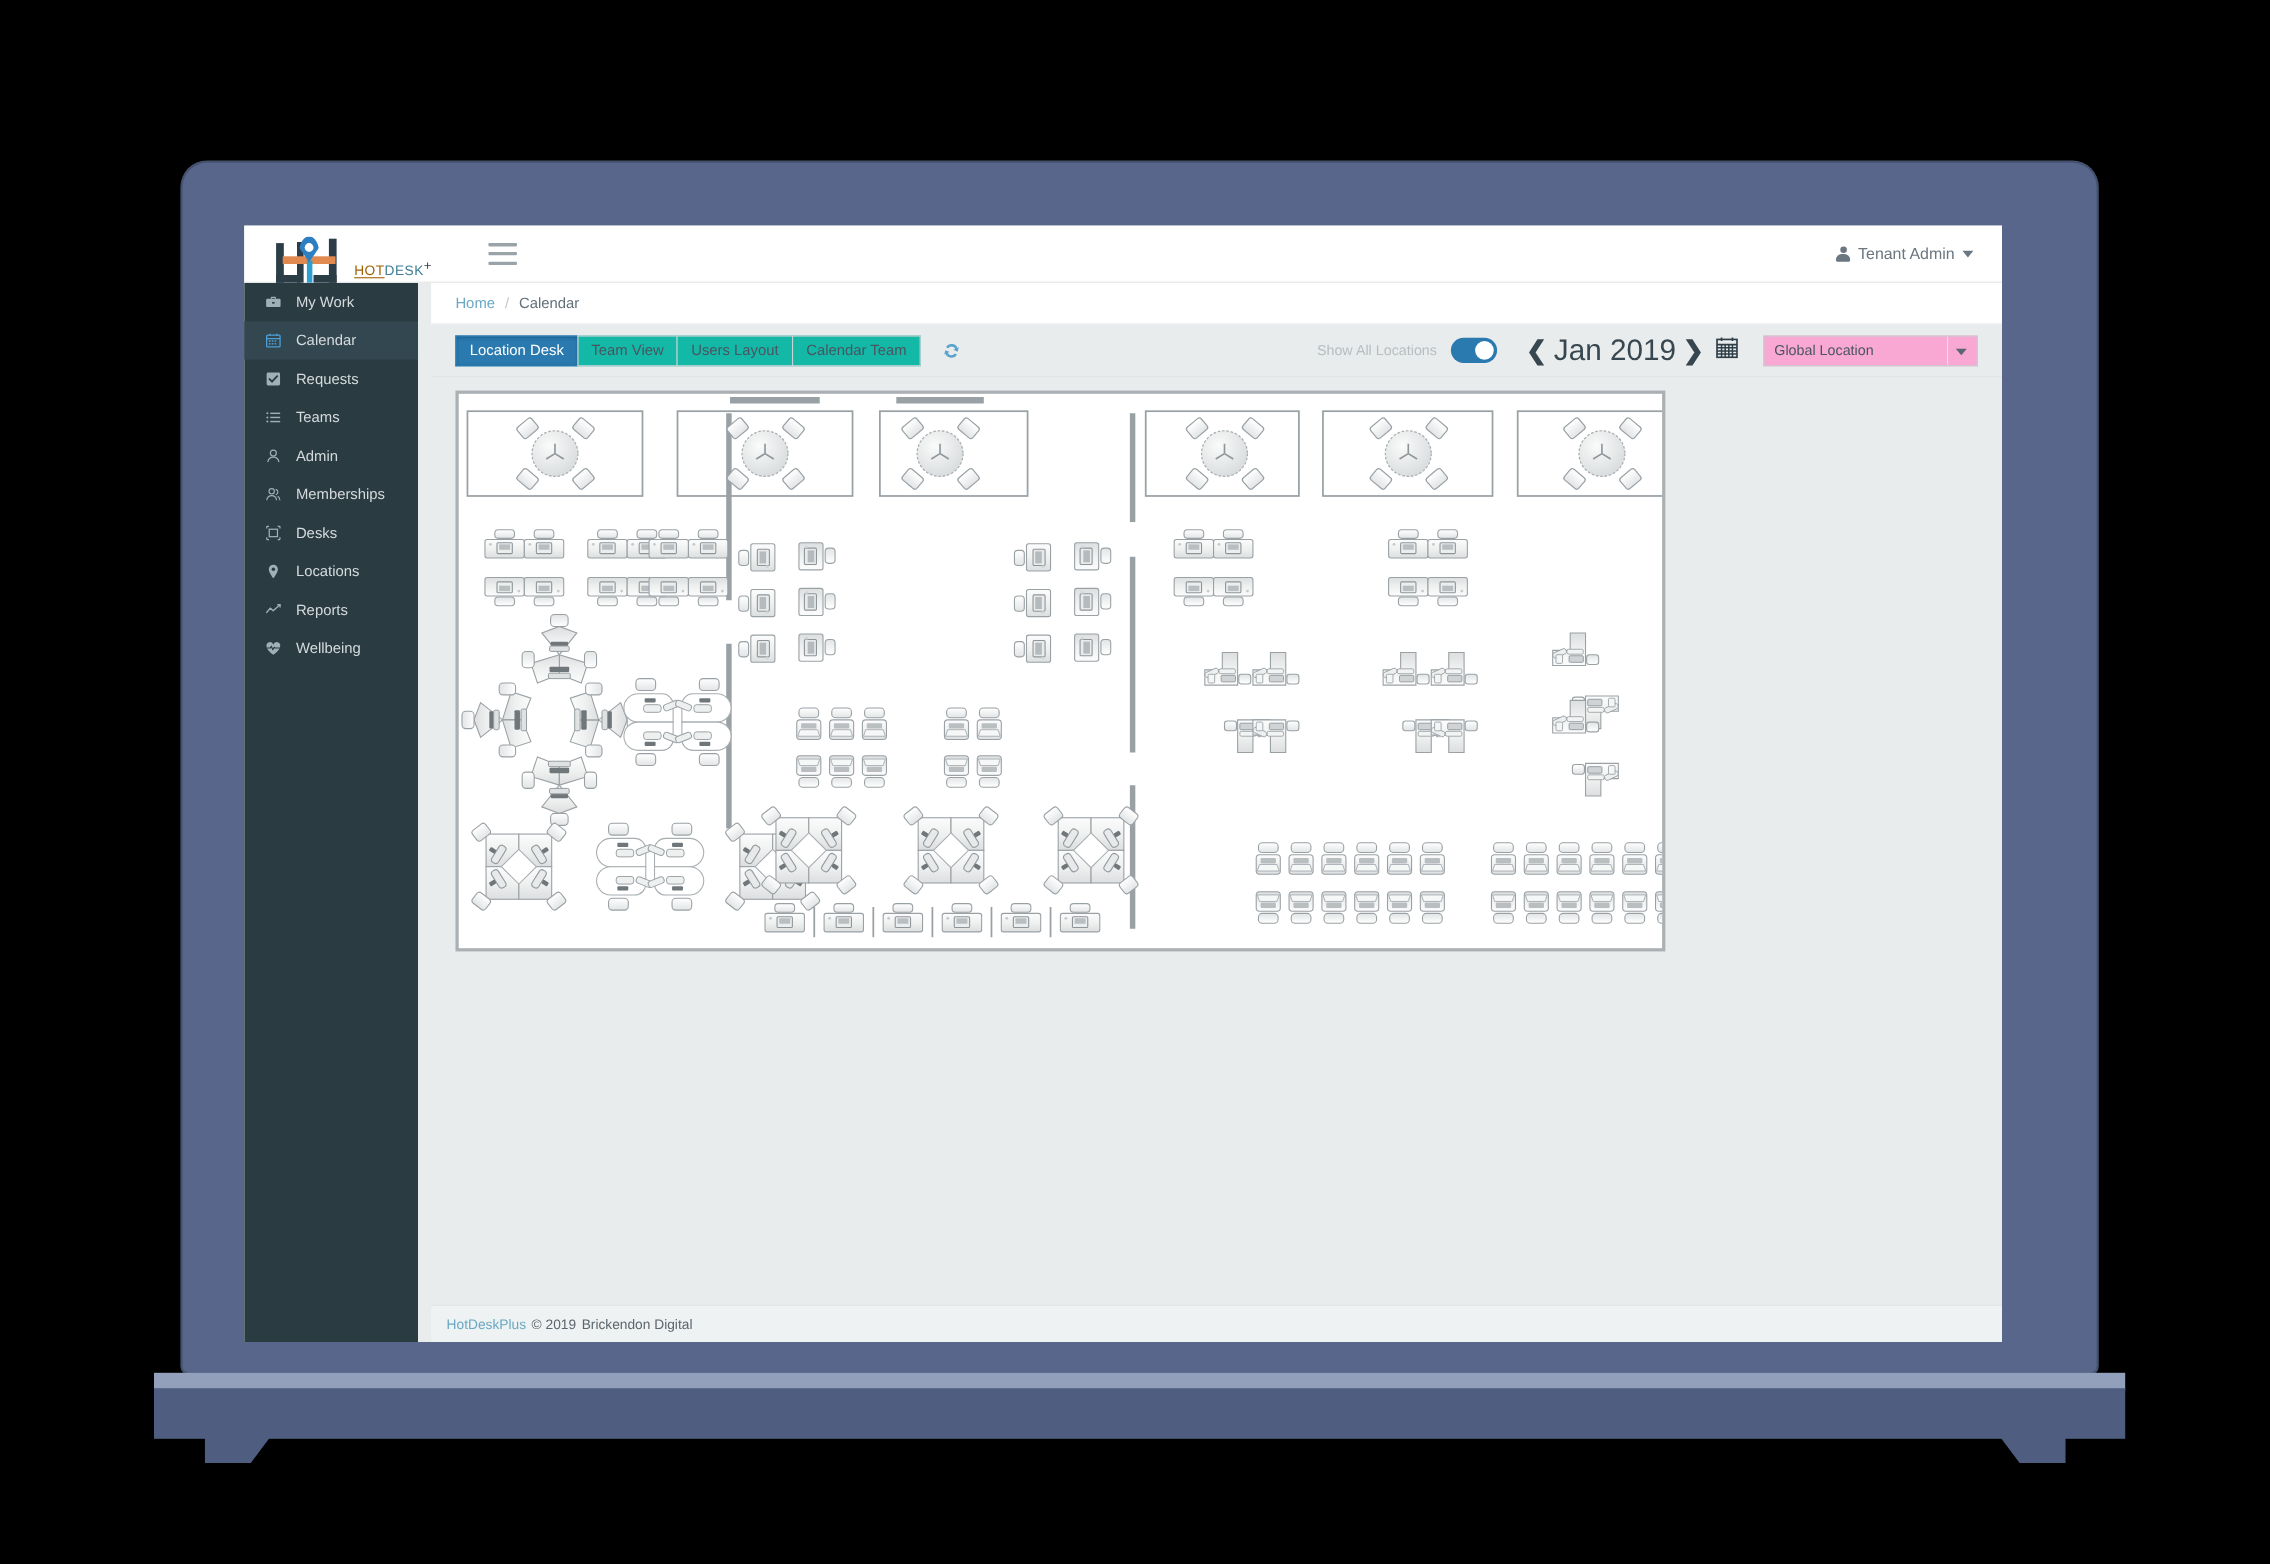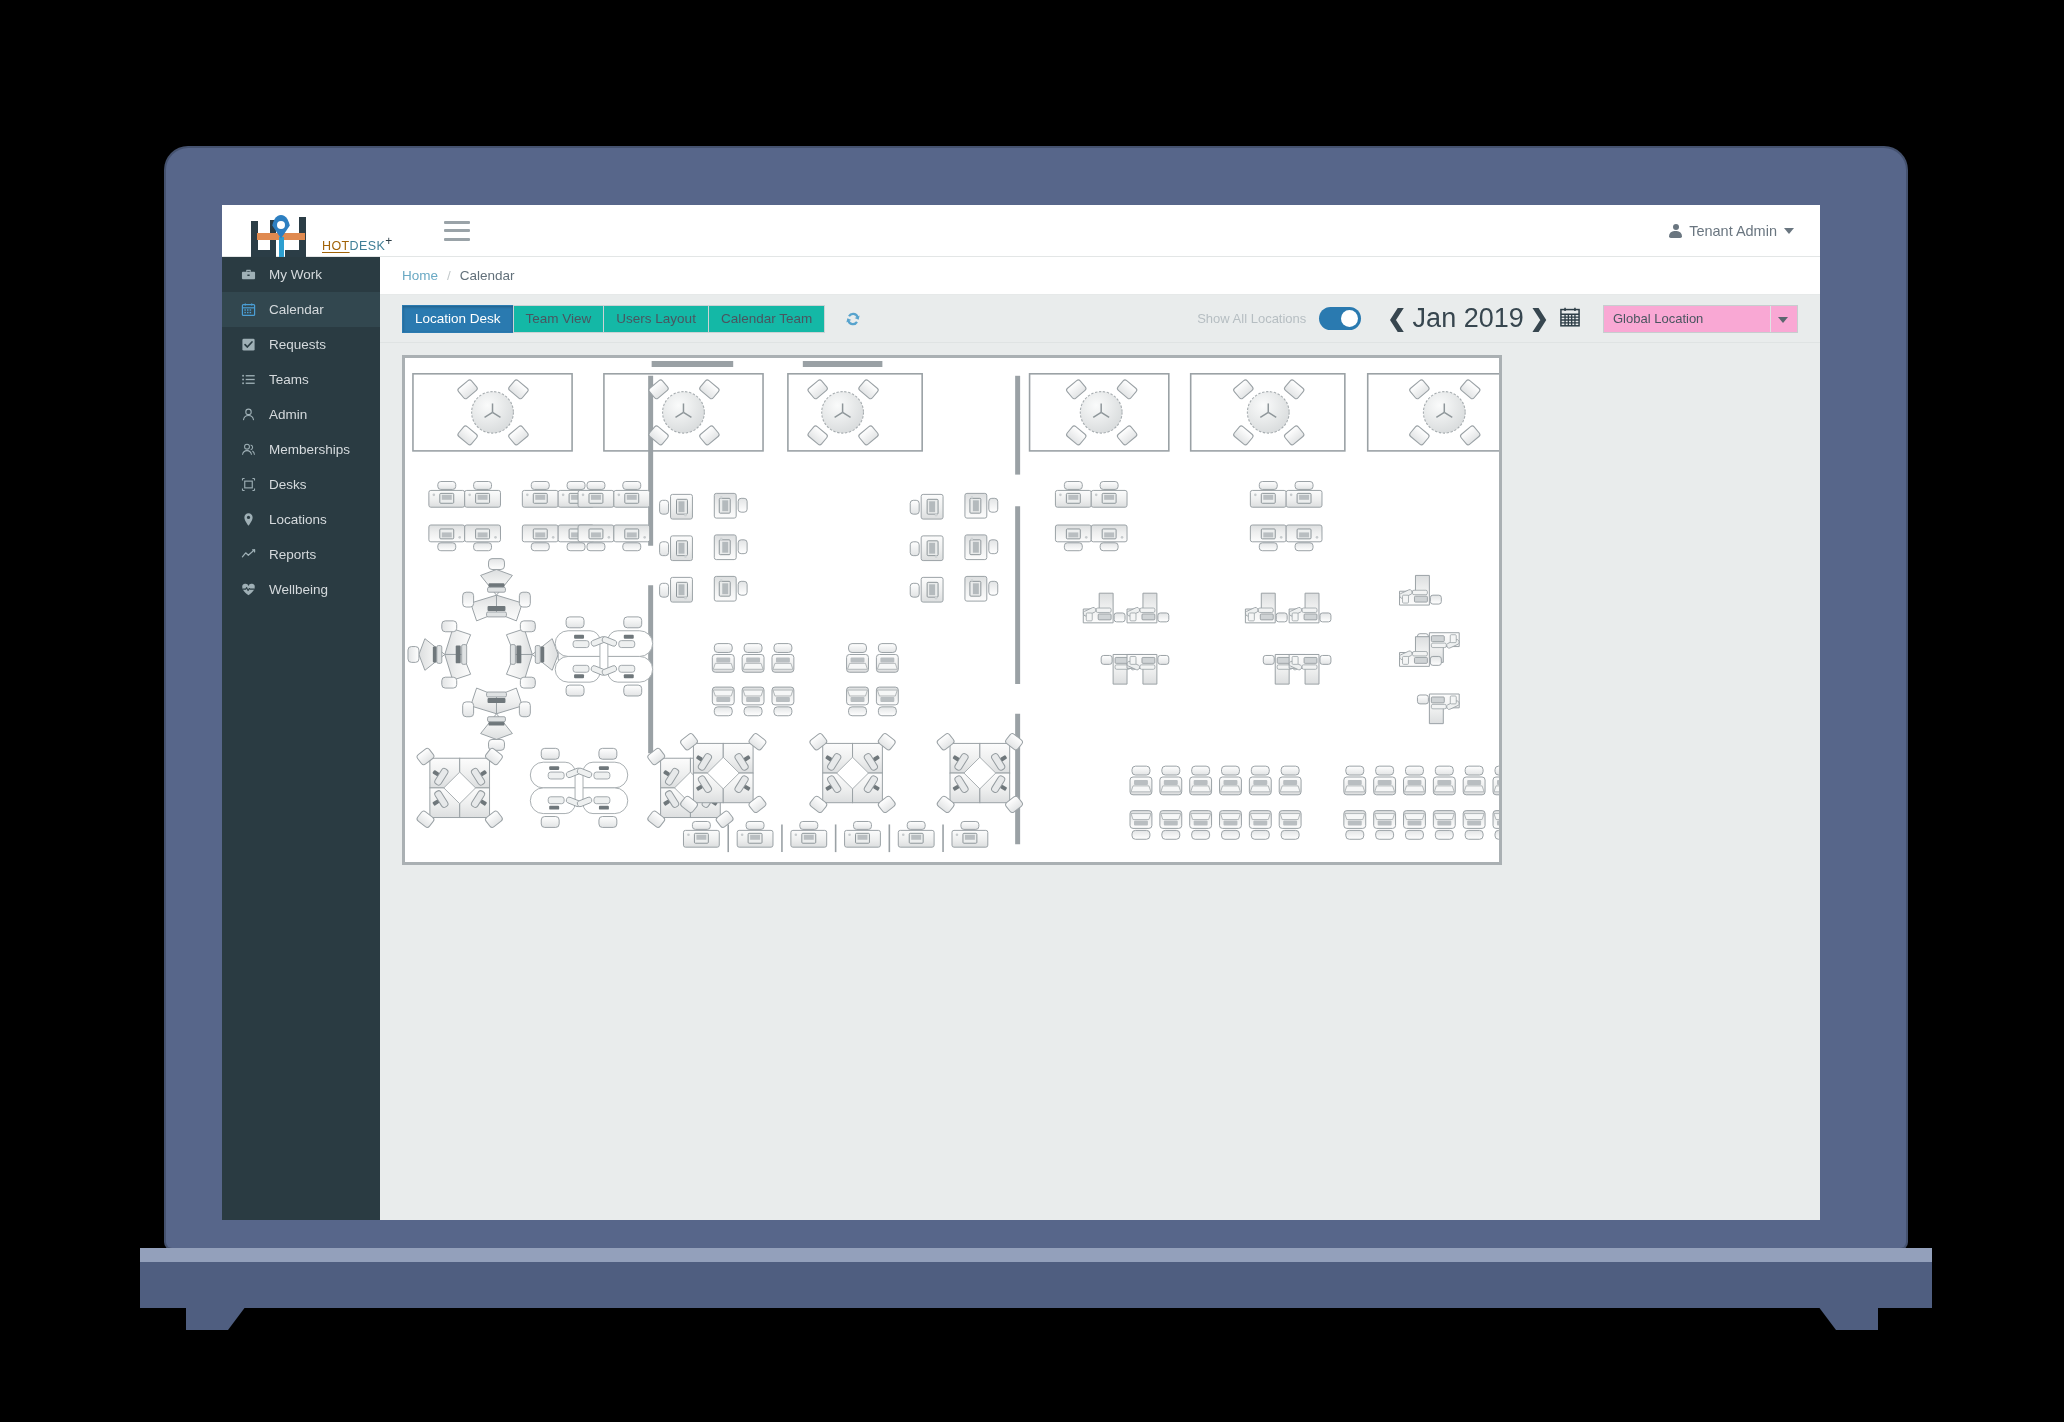--- a/index.html
+++ b/index.html
@@ -163,20 +163,21 @@
     width: 15px; height: 15px; flex: 0 0 15px;
     display: flex; align-items: center; justify-content: center;
     color: #9fb0b6;
   }
   .nav-item.active .ico { color: #4b9fd6; }
   .nav-item .ico svg { display: block; }
 
   .main {
     flex: 1; display: flex; flex-direction: column; min-width: 0;
     background: #e9ecec;
+    padding-left: 12px;
   }
 
   .breadcrumb {
     height: 38px; background: #fff; display: flex; align-items: center;
     padding-left: 22px; gap: 9px; font-size: 13.5px;
     border-bottom: 1px solid #e6e9e9;
   }
   .breadcrumb .bc-link { color: #6aa9c4; cursor: pointer; }
   .breadcrumb .bc-sep { color: #c3c9cb; }
   .breadcrumb .bc-cur { color: #62707a; }
@@ -816,16 +817,21 @@
                   <use href="#bench" x="1075" y="468" transform="rotate(180 1075 468)"></use>
                   <use href="#bench" x="1105" y="468" transform="rotate(180 1105 468)"></use>
                 </g>
               </g>
             </svg>
           </div>
         </div>
 
         <div style="flex:1"></div>
 
+        <div class="footer">
+          <span class="f-brand">HotDeskPlus</span>
+          <span>© 2019</span>
+          <span>Brickendon Digital</span>
+        </div>
       </div>
     </div>
   </div>
 </div>
 
 </body></html>

